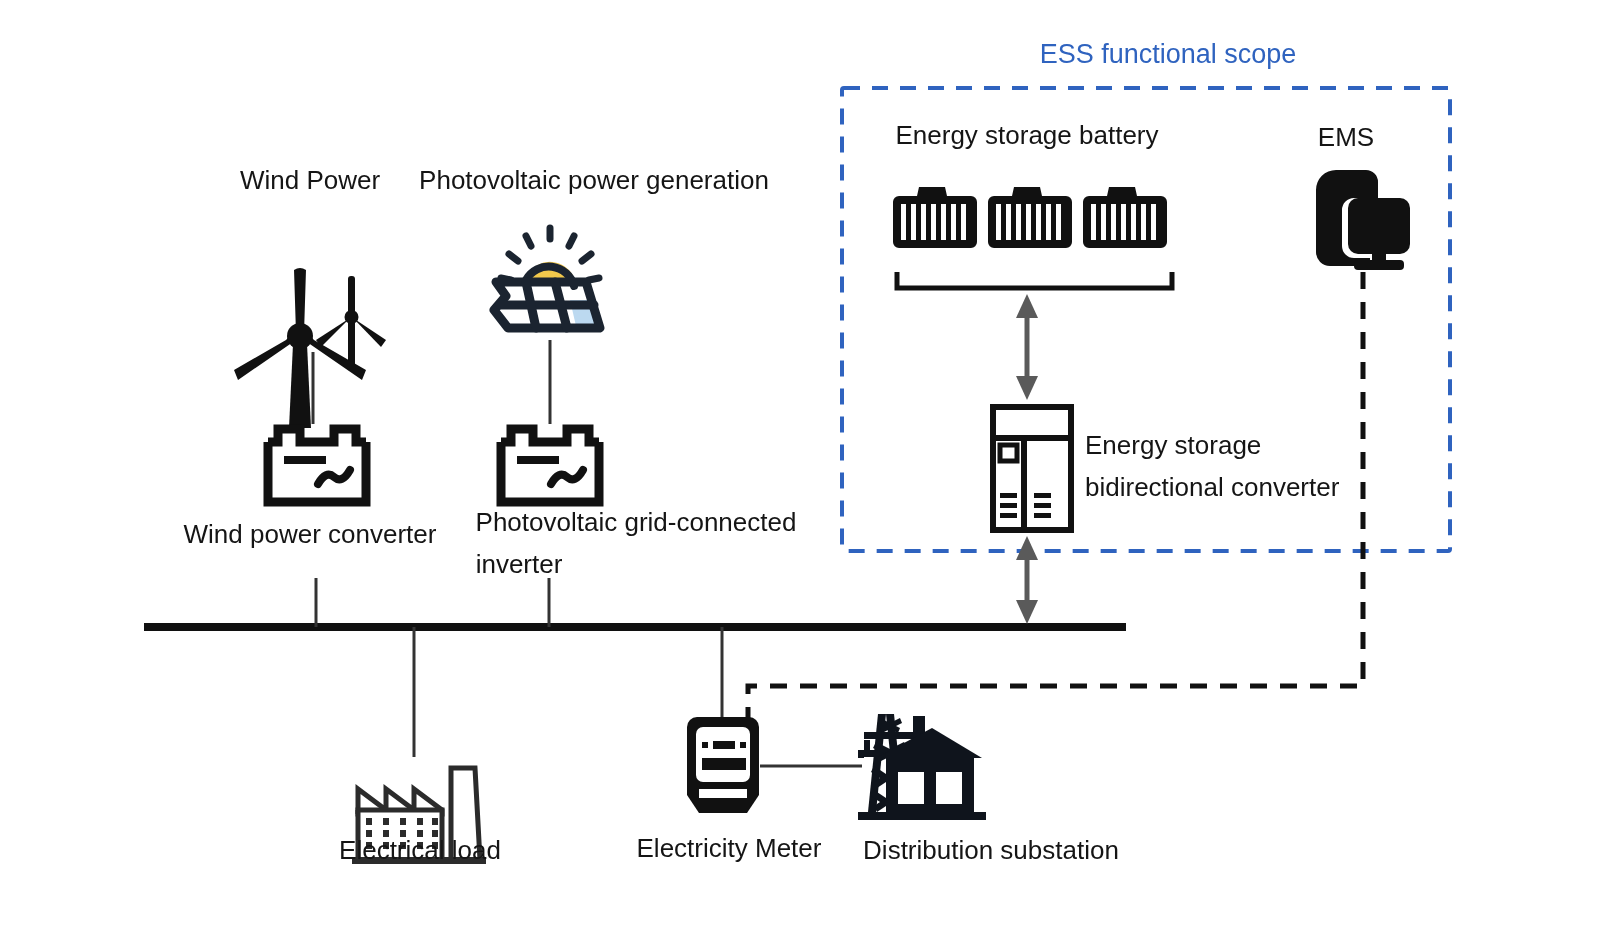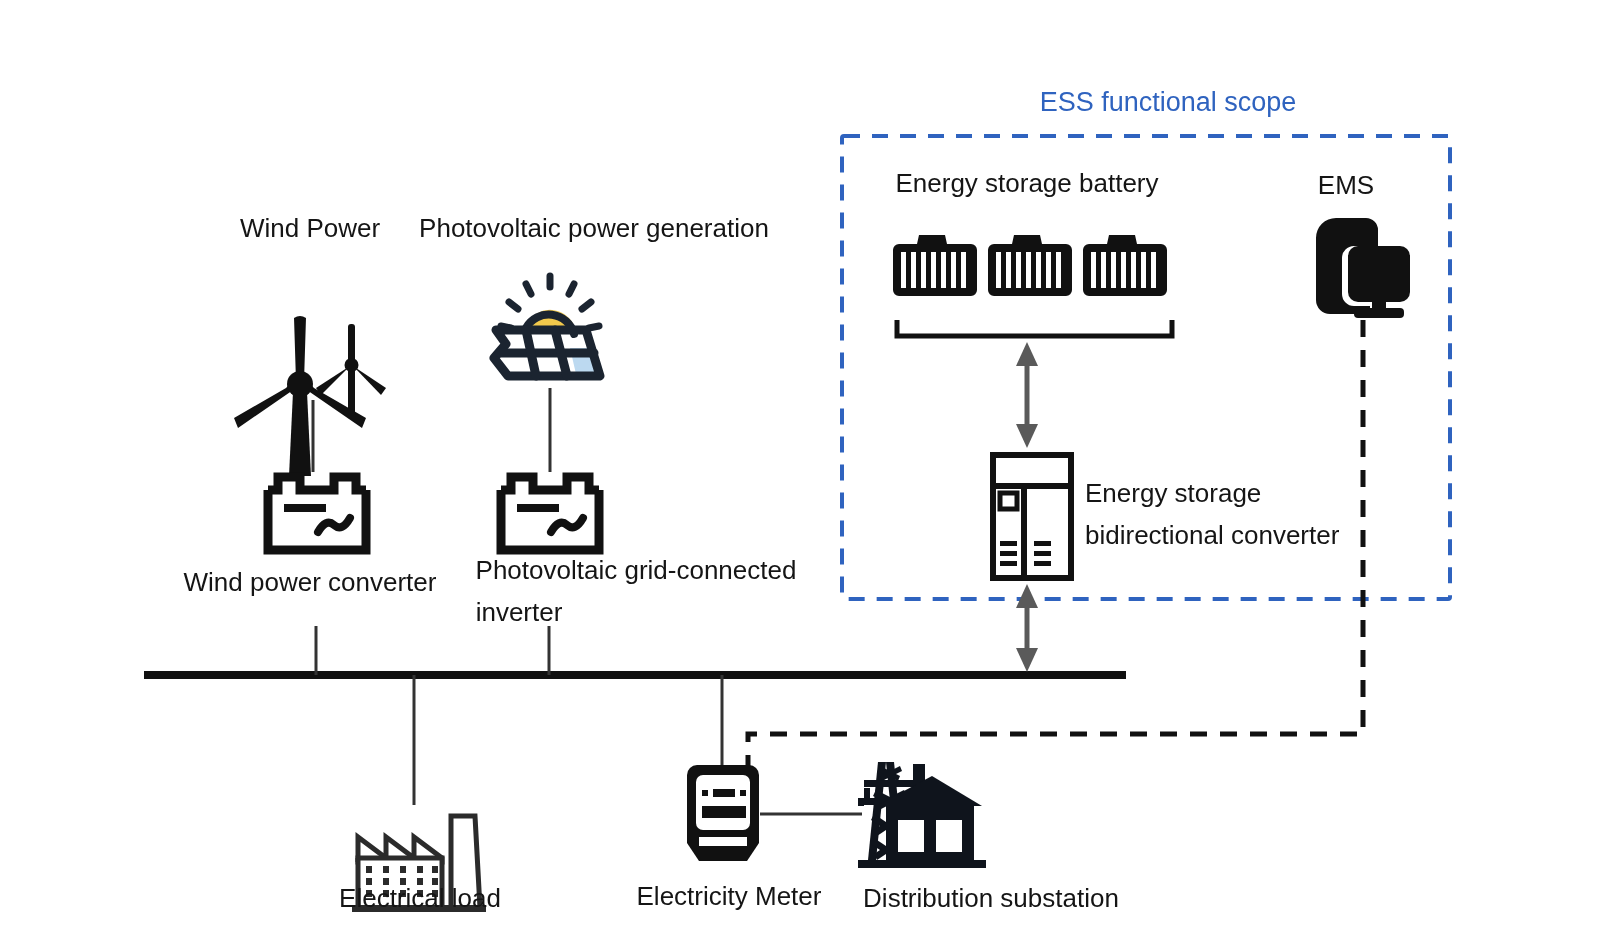--- a/index.html
+++ b/index.html
@@ -12,21 +12,20 @@
     height: 926px;
     font-family: "Liberation Sans", sans-serif;
     overflow: hidden;
     position: relative;
   }
   #diagram-root {
     position: absolute;
     top: 0; left: 0;
     width: 1599px;
     height: 742px;
-    margin-top: 48px;
   }
   svg { display: block; }
   .lbl {
     font-family: "Liberation Sans", sans-serif;
     font-size: 26px;
     fill: #151515;
     dominant-baseline: middle;
   }
   .lbl-scope {
     font-family: "Liberation Sans", sans-serif;

